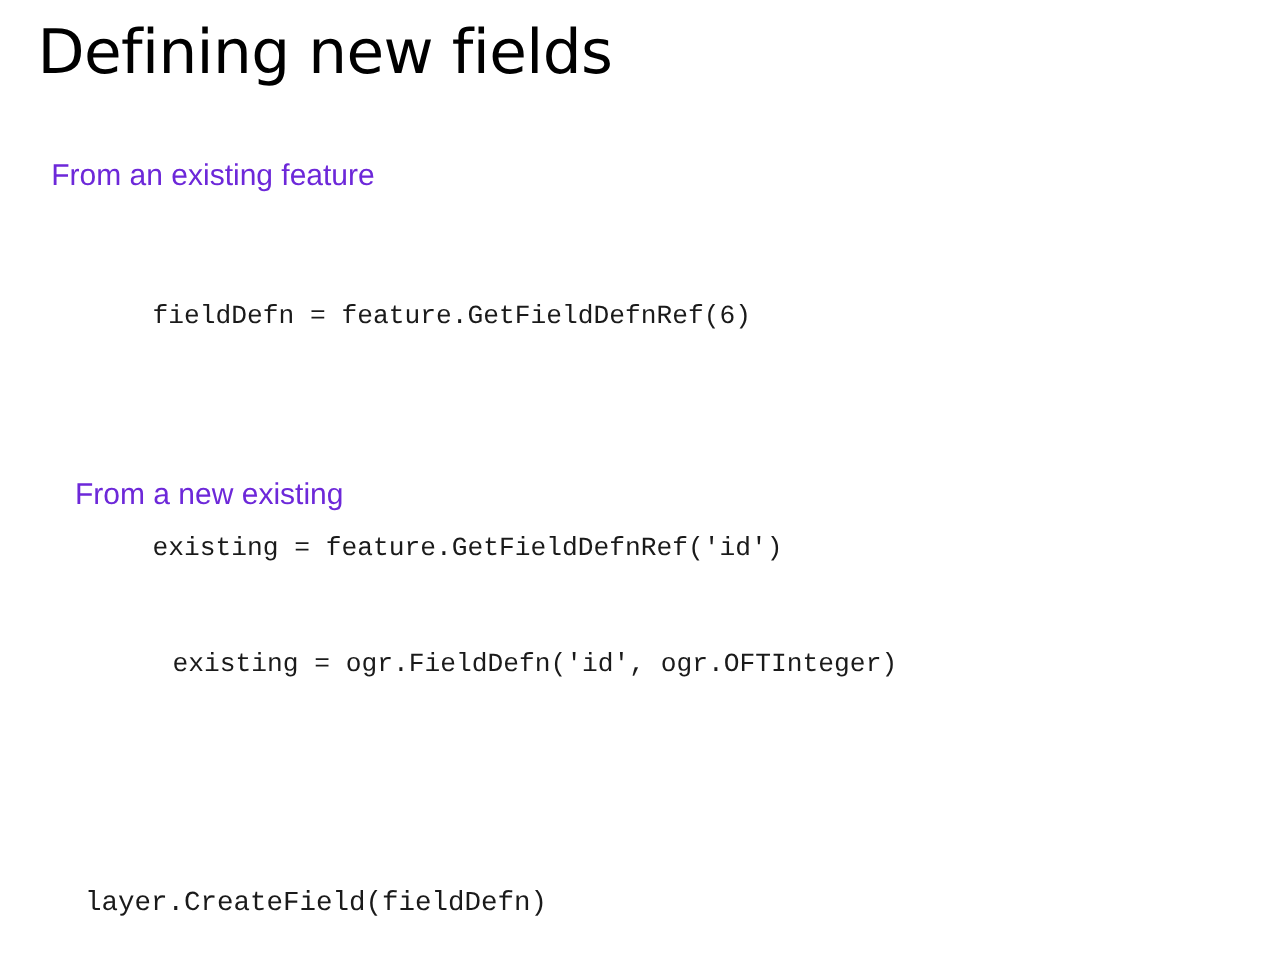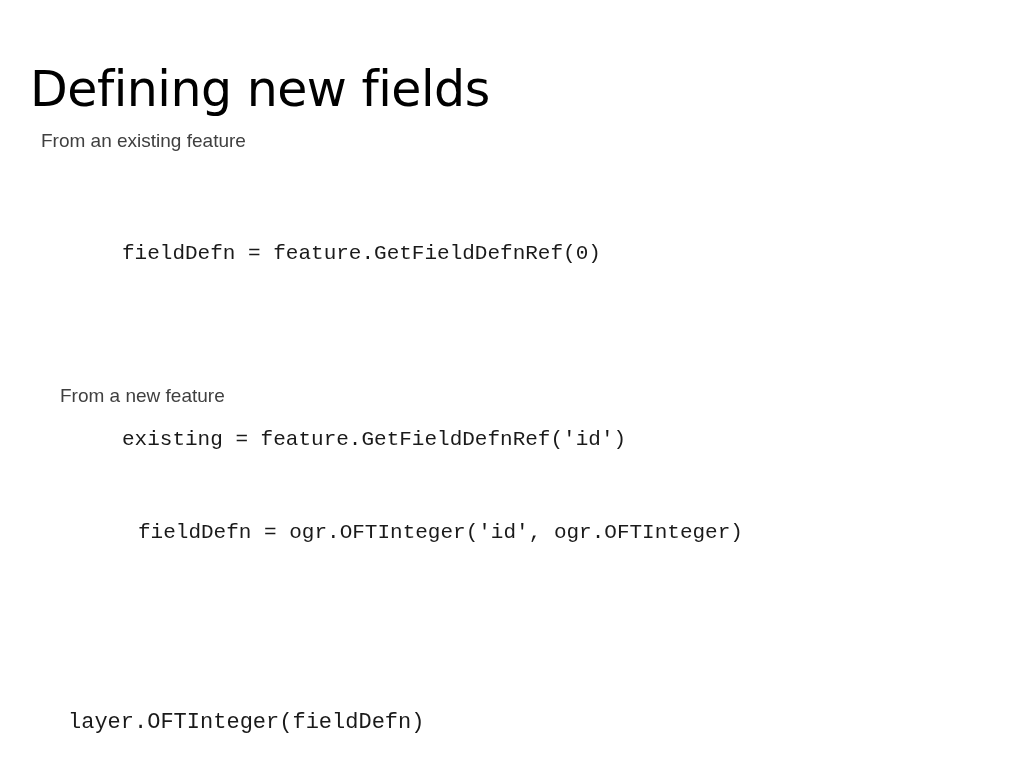--- a/index.html
+++ b/index.html
@@ -27,30 +27,29 @@
     position: absolute;
     left: 30px;
     top: 12px;
     font-family: "DejaVu Sans", sans-serif;
     font-size: 49px;
     font-weight: 400;
     line-height: 60px;
     letter-spacing: -0.5px;
     color: #000000;
     white-space: nowrap;
-    margin-top: 48px;
   }
 
   .section-heading {
     position: absolute;
     font-family: "Liberation Sans", sans-serif;
-    font-size: 19px;
+    font-size: 24px;
     font-weight: 400;
     line-height: 26px;
-    color: #404040;
+    color: #6d28d9;
     white-space: nowrap;
   }
 
   #heading-existing { left: 41px; top: 128px; }
   #heading-new      { left: 60px; top: 383px; }
 
   .code-block {
     position: absolute;
     font-family: "Liberation Mono", "DejaVu Sans Mono", monospace;
     font-size: 21px;
@@ -77,35 +76,35 @@
 </head>
 <body>
 
 <div class="slide">
 
   <div class="slide-title">Defining new fields</div>
 
   <div class="section-heading" id="heading-existing">From an existing feature</div>
 
   <div class="code-block" id="code-existing">
-    <div class="code-line">fieldDefn = feature.GetFieldDefnRef(0)</div>
+    <div class="code-line">fieldDefn = feature.GetFieldDefnRef(6)</div>
     <div class="code-line spacer"></div>
     <div class="code-line">existing = feature.GetFieldDefnRef('id')</div>
   </div>
 
-  <div class="section-heading" id="heading-new">From a new feature</div>
+  <div class="section-heading" id="heading-new">From a new existing</div>
 
   <div class="code-block" id="code-new">
 
-    <div class="code-line"><span class="tok">fieldDefn = ogr.OFTInteger(</span><span class="tok tok-bold">'id', ogr.OFTInteger</span><span class="tok">)</span></div>
+    <div class="code-line"><span class="tok">existing = ogr.FieldDefn(</span><span class="tok tok-bold">'id', ogr.OFTInteger</span><span class="tok">)</span></div>
 
     <div class="code-line spacer"></div>
 
     <div class="code-line"></div>
 
     
   </div>
 
   <div class="code-block" id="code-create">
-    <div class="code-line">layer.OFTInteger(fieldDefn)</div>
+    <div class="code-line">layer.CreateField(fieldDefn)</div>
   </div>
 
 </div>
 
 </body></html>

